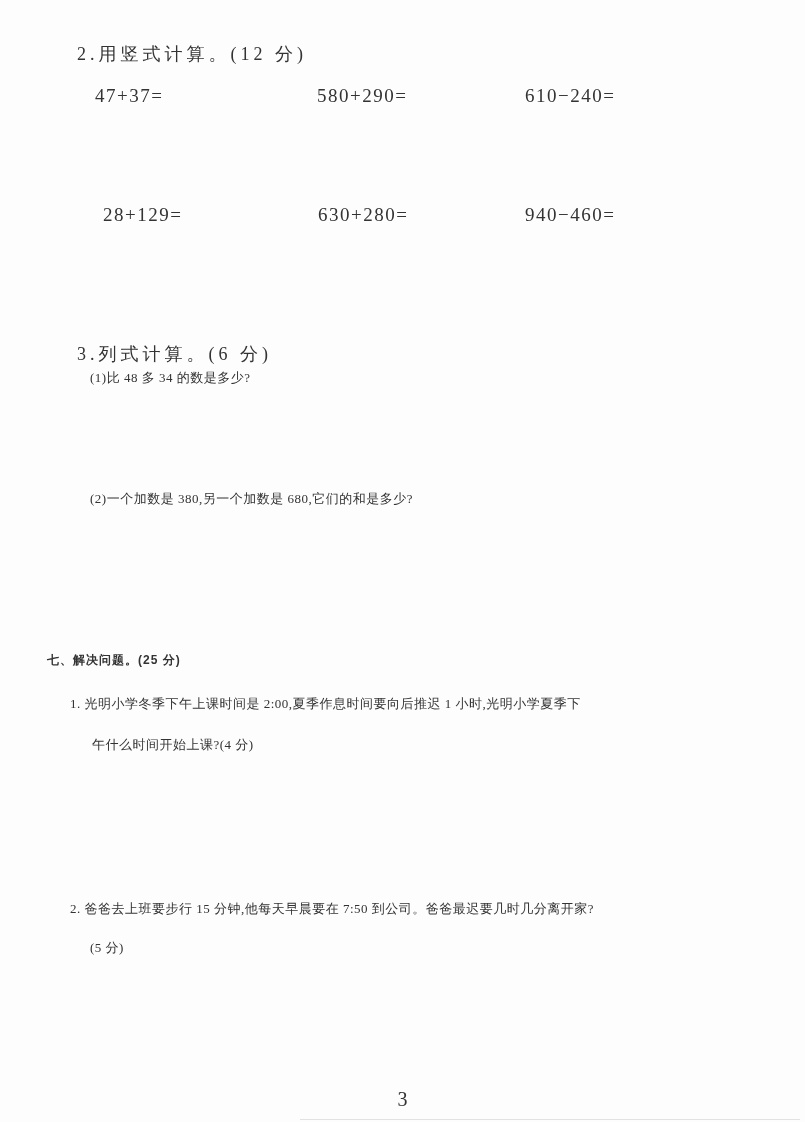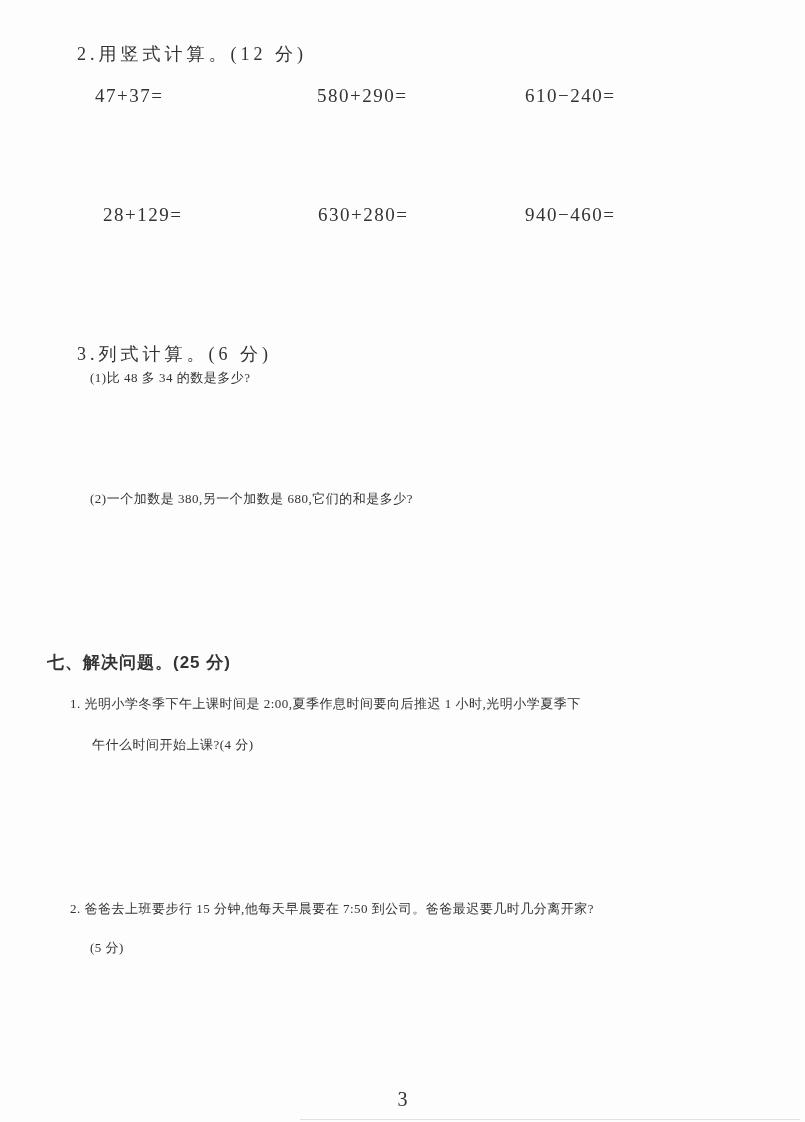--- a/index.html
+++ b/index.html
@@ -8,21 +8,21 @@
     width:805px;height:1122px;
     margin:0 auto;
     background:var(--background,#fdfdfd);
     color:var(--text,#333333);
     font-family:"Liberation Serif","DejaVu Serif",serif;
     overflow:hidden;
   }
   .t{position:absolute;white-space:nowrap;line-height:1;}
   .heading{font-size:18px;letter-spacing:4px;}
   .body{font-size:13px;letter-spacing:0.5px;}
-  .bold-heading{font-size:17px;letter-spacing:1px;font-weight:700;
+  .bold-heading{font-size:12px;letter-spacing:1px;font-weight:700;
     font-family:"Liberation Sans","DejaVu Sans",sans-serif;}
   .expr{font-size:19px;letter-spacing:1.5px;}
   .pagenum{position:absolute;left:0;width:100%;text-align:center;
     font-size:20px;letter-spacing:0;}
   .footline{position:absolute;height:1px;background:var(--footer_line,#e3e3e3);}
 </style>
 </head>
 <body>
 
 <div class="page">

